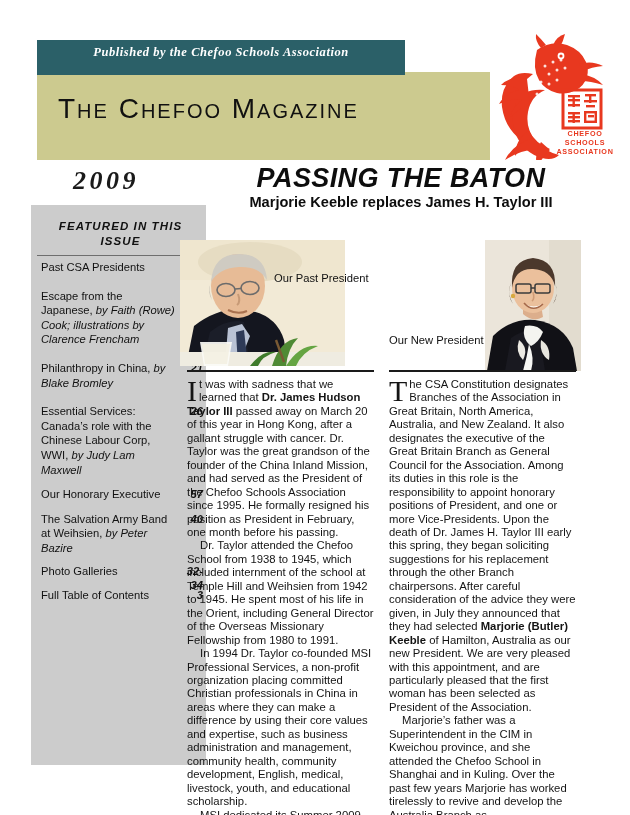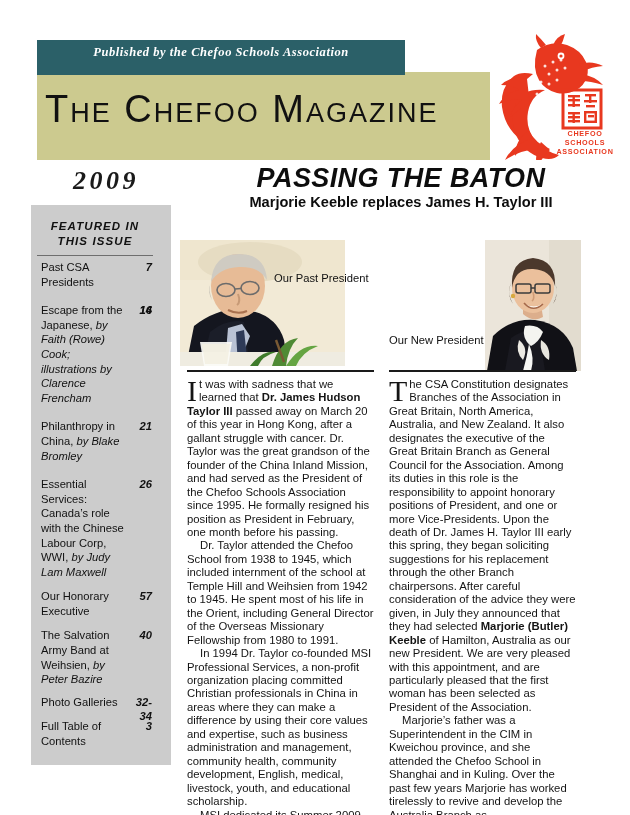--- a/index.html
+++ b/index.html
@@ -31,24 +31,24 @@
     color: #ffffff;
     font-family: "Liberation Serif", serif;
     font-weight: bold; font-style: italic;
     font-size: 12.5px; letter-spacing: 0.55px;
     white-space: nowrap;
   }
   .mag-title {
     position: absolute; left: 37px; top: 78px;
     width: 424px; height: 62px;
     display: flex; align-items: center;
-    padding-left: 8px;
+    padding-left: 21px;
     color: #111111;
     font-family: "Liberation Sans", sans-serif;
-    font-size: 38px;
+    font-size: 28px;
     letter-spacing: 2.0px;
     font-variant: small-caps;
     white-space: nowrap;
   }
 
   
   #logo { position: absolute; left: 493px; top: 34px; width: 125px; height: 126px; }
   .logo-svg { position: absolute; left: 0; top: 0; }
   .logo-words {
     position: absolute; left: 60px; top: 95px;
@@ -65,23 +65,23 @@
     text-align: center;
     font-family: "Liberation Serif", serif;
     font-weight: bold; font-style: italic;
     font-size: 26px; letter-spacing: 3.5px;
     color: #1a1a1a;
   }
 
   
   #sidebar {
     position: absolute; left: 31px; top: 205px;
-    width: 140px; height: 560px;
+    width: 175px; height: 560px;
     background: #cccccc;
-    padding: 14px 16px 0 4px;
+    padding: 14px 0 0 4px;
   }
   .sb-head {
     font-size: 11.5px; font-weight: bold; font-style: italic;
     letter-spacing: 1.1px; text-align: center; line-height: 15px;
     color: #111; padding: 0 6px 6px 6px;
   }
   .sb-rule { height: 1px; background: #6e6e6e; margin: 0 2px 4px 2px; }
   .sb-list { position: relative; }
   .sb-item {
     position: relative;

